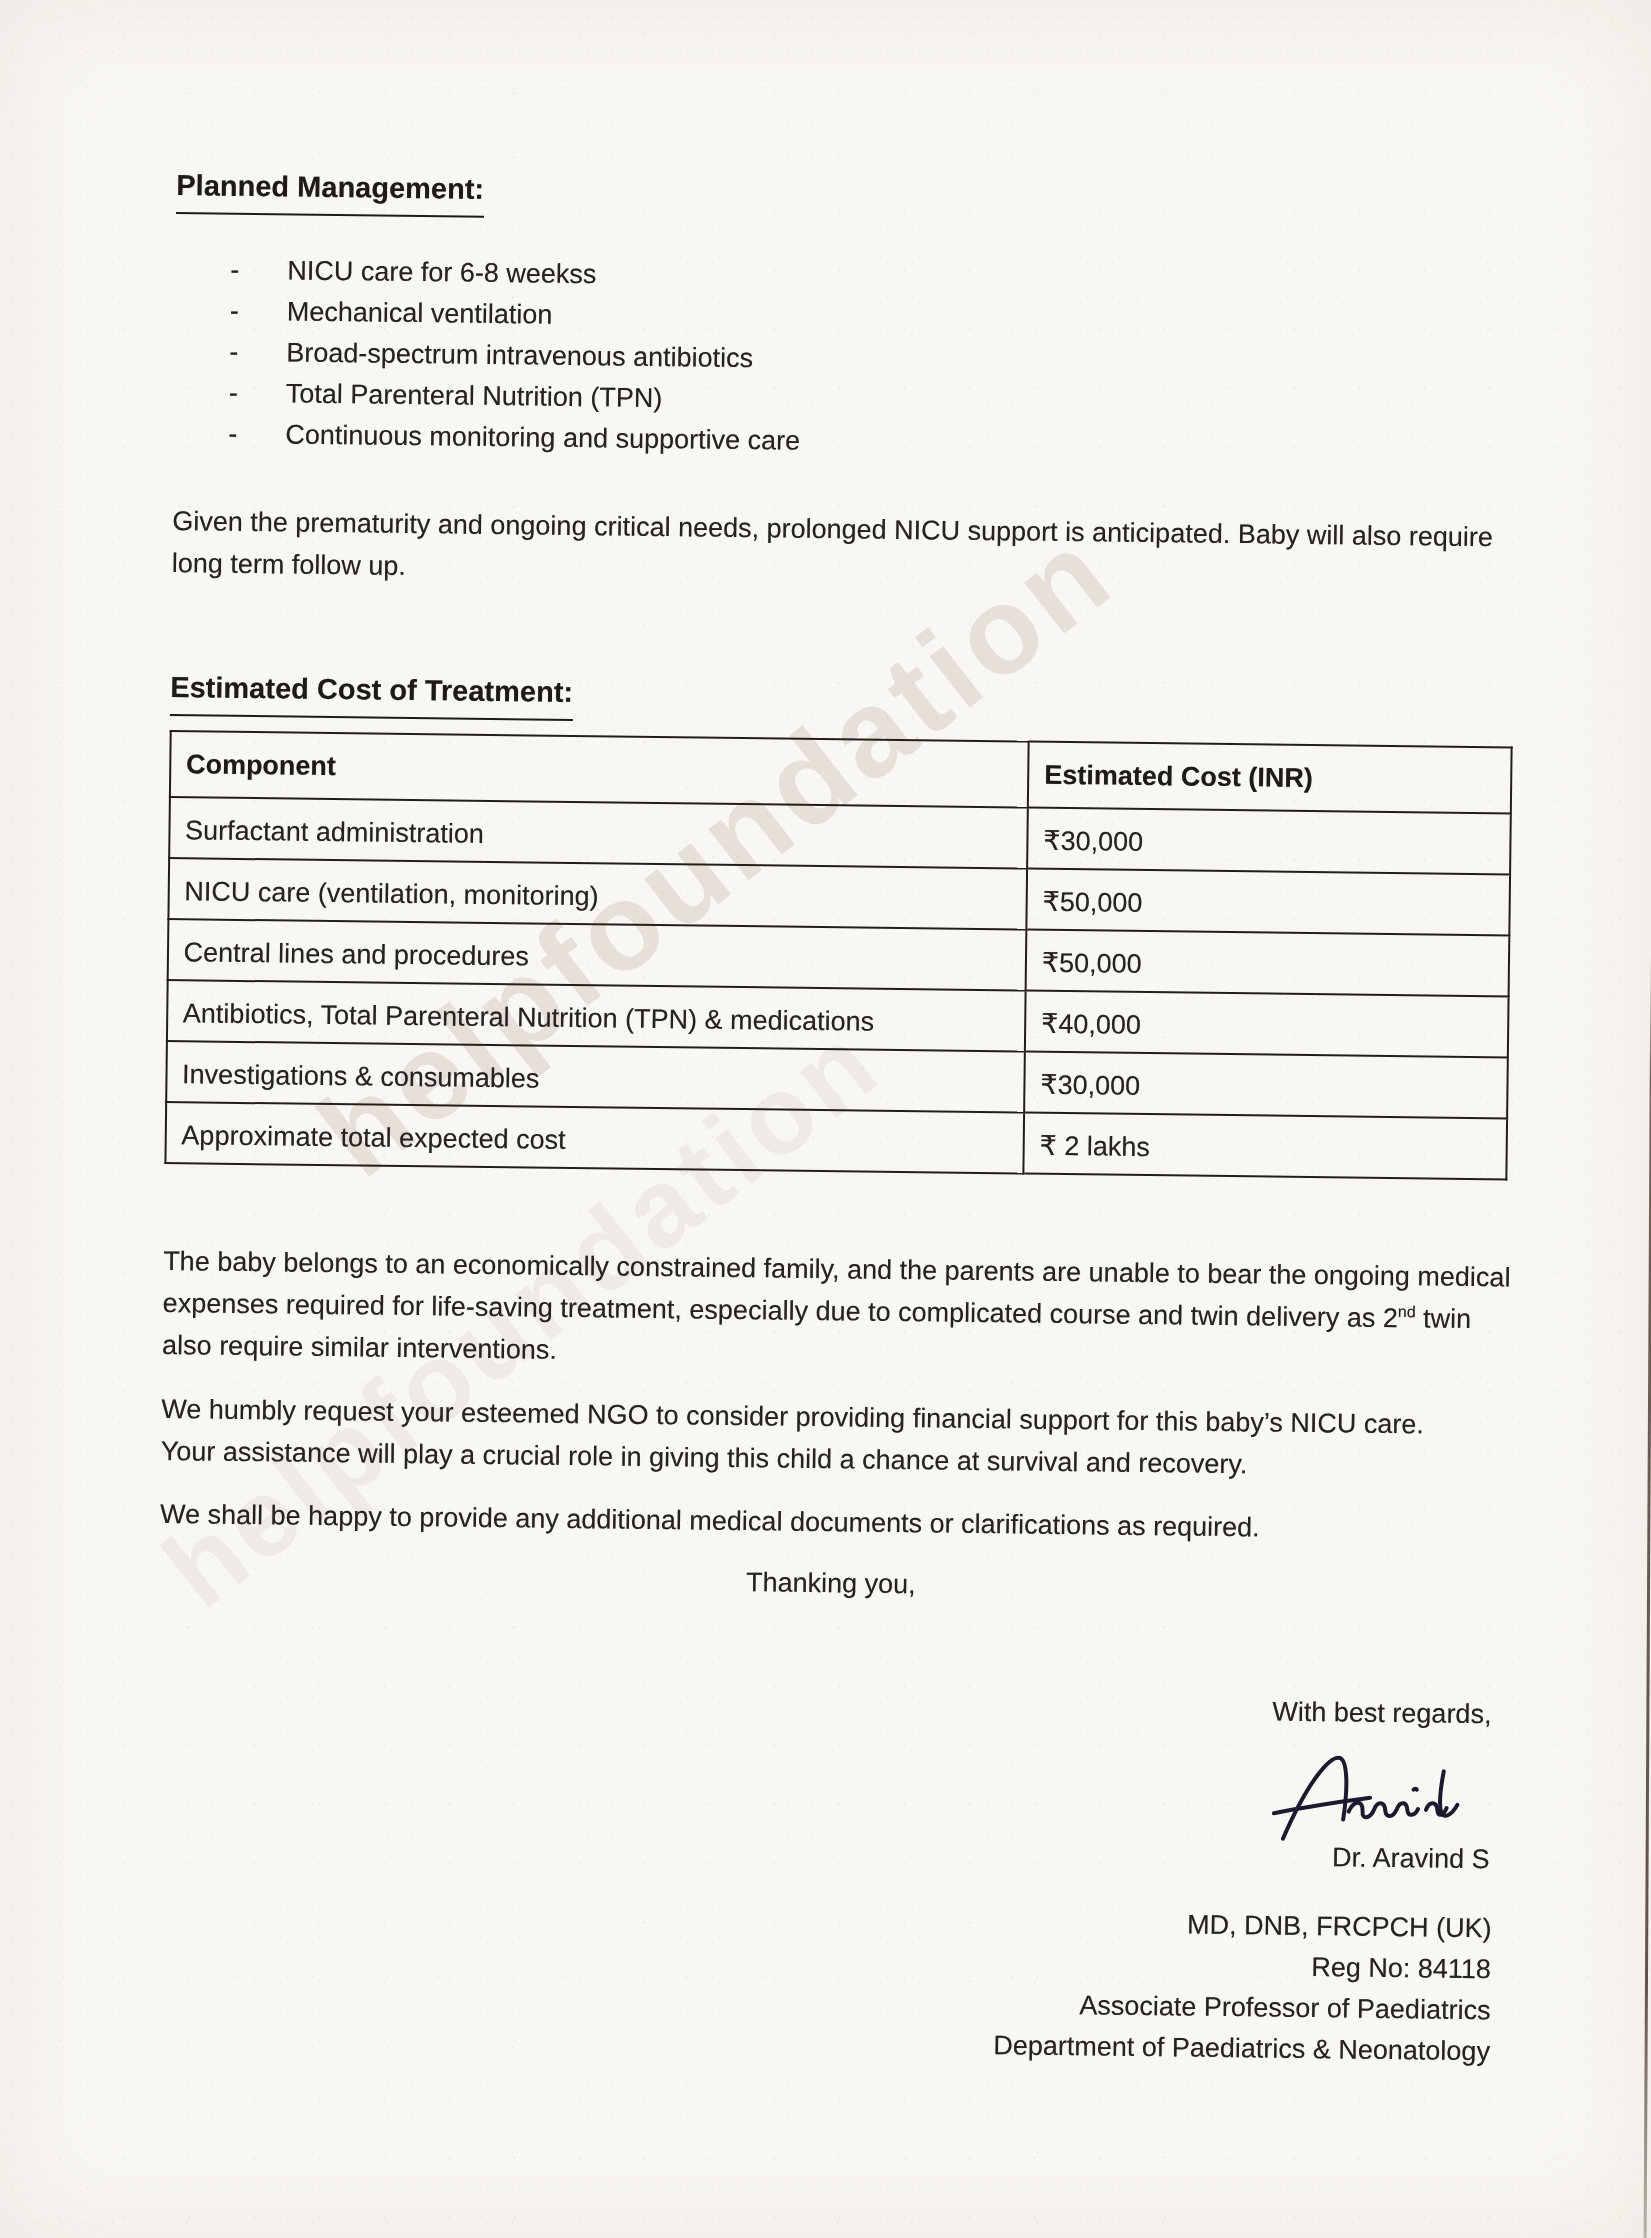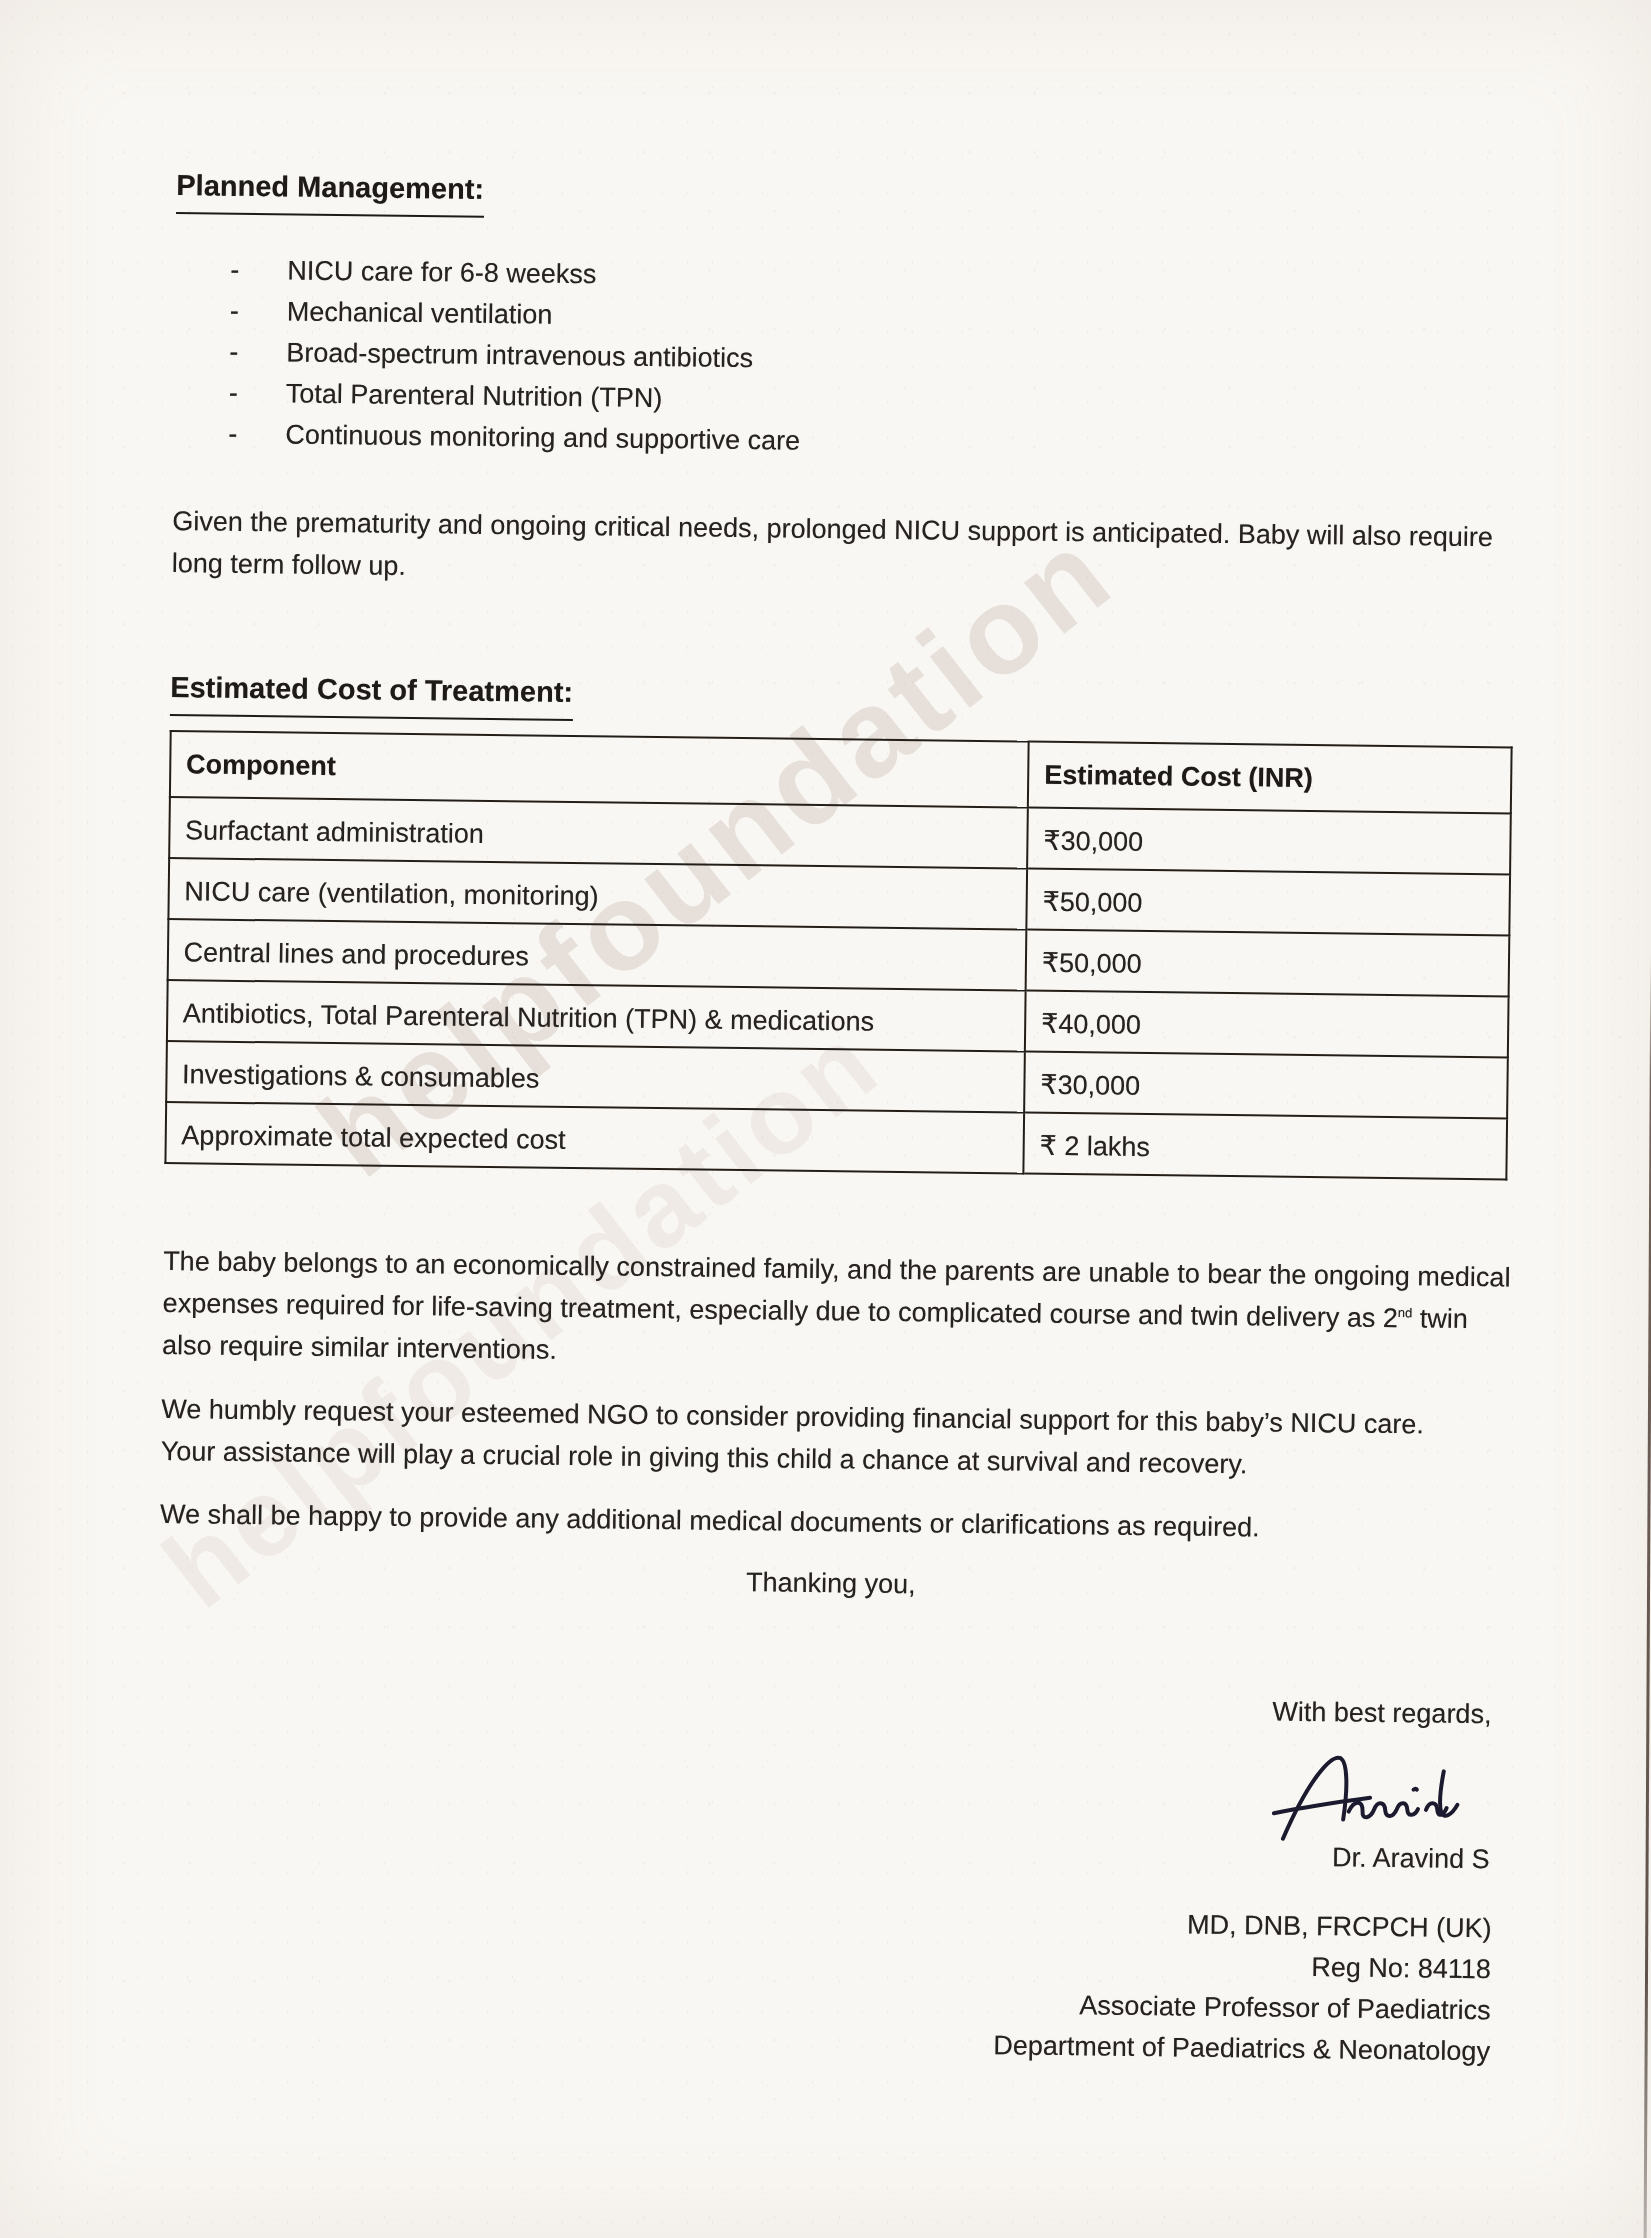--- a/index.html
+++ b/index.html
@@ -52,21 +52,21 @@
   }
   .h2wrap{margin-top:80px;}
   ul.mgmt{list-style:none;margin:35px 0 0 0;padding:0 0 0 112px;}
   ul.mgmt li{position:relative;line-height:41px;}
   ul.mgmt li::before{content:"-";position:absolute;left:-57px;}
   .para{margin:0;}
   .p-given{margin-top:47px;width:1353px;}
   .p-family{margin-top:77px;width:1353px;}
   .p-request{margin-top:22.7px;width:1303px;}
   .p-docs{margin-top:21.3px;width:1353px;}
-  .sup{vertical-align:super;font-size:13px;line-height:0;}
+  .sup{vertical-align:super;font-size:16px;line-height:0;}
   table.cost{
     margin-top:14.7px;width:1343px;border-collapse:collapse;
     border:2.7px solid #241e18;
   }
   table.cost th,table.cost td{
     border:2px solid #241e18;text-align:left;vertical-align:top;
     font-size:27px;padding:12px 13.3px 0 14.7px;
   }
   table.cost th{height:52px;font-weight:700;color:#1d1a17;}
   table.cost td{height:47px;font-weight:400;}

